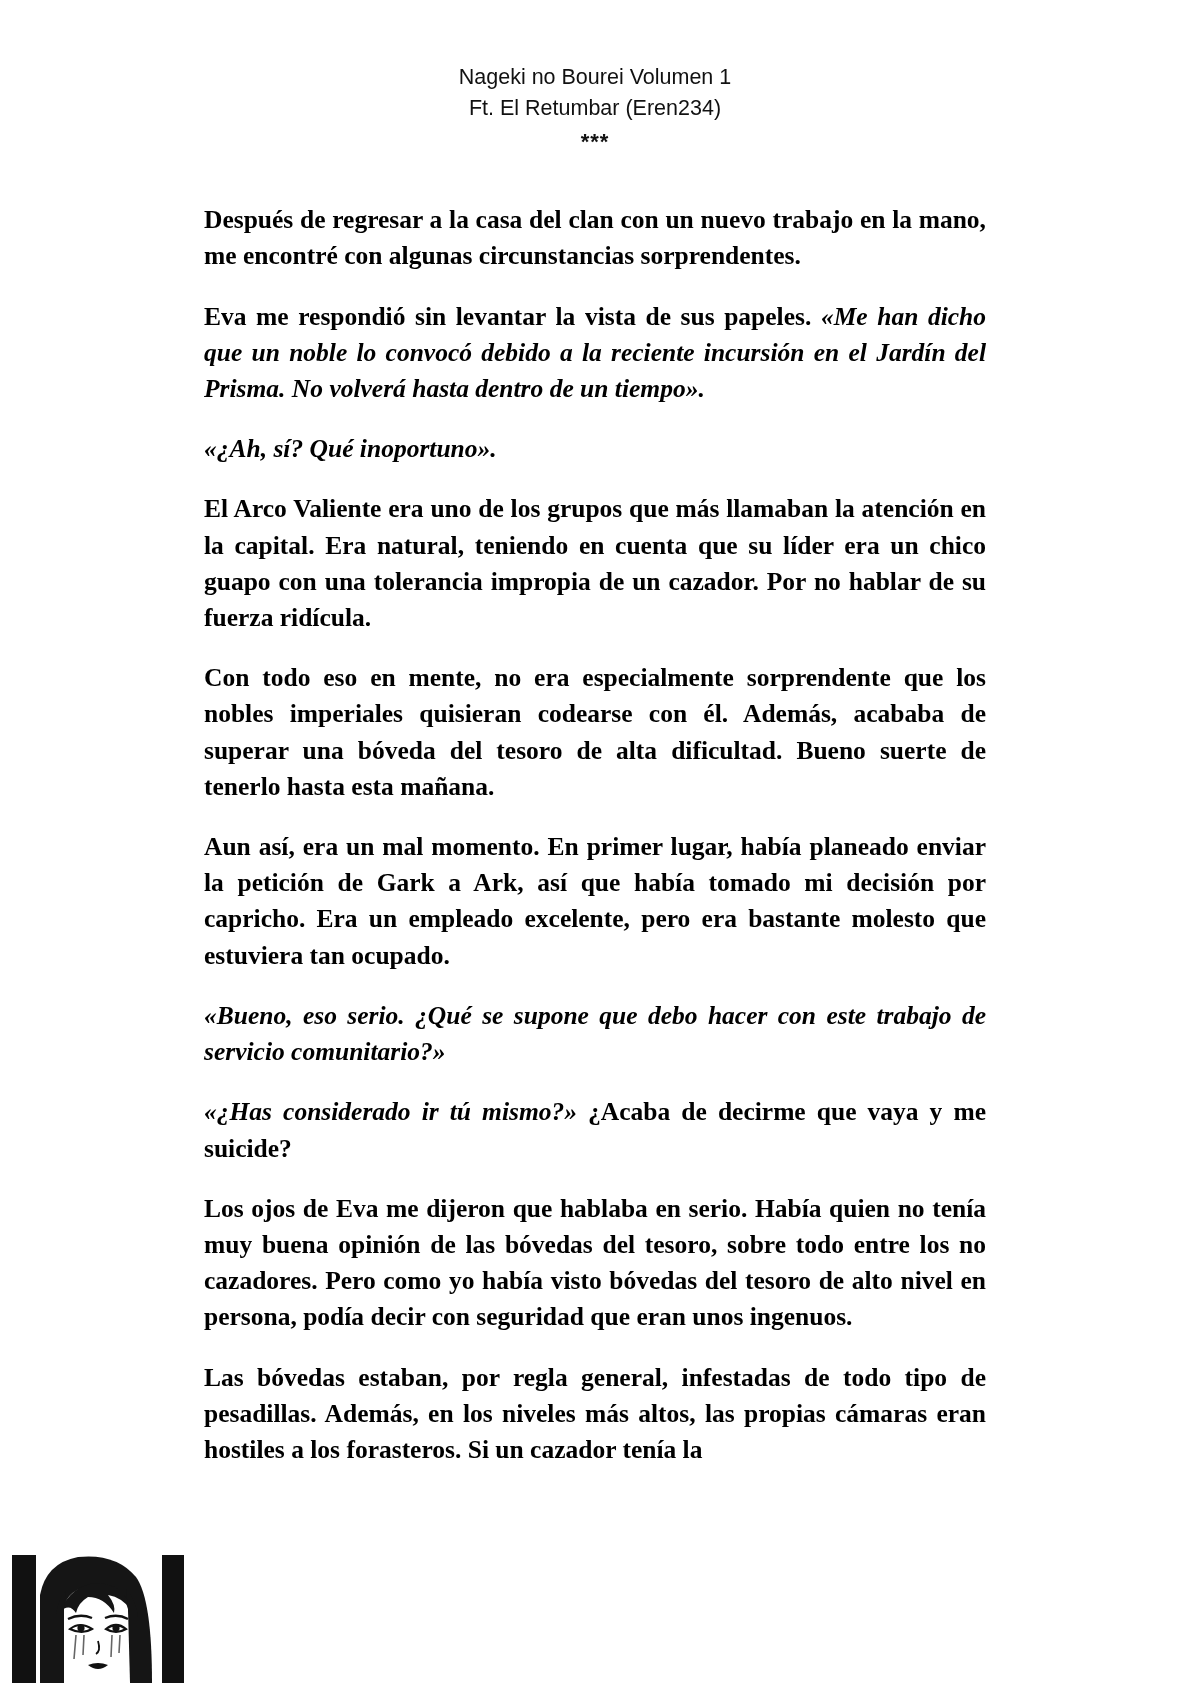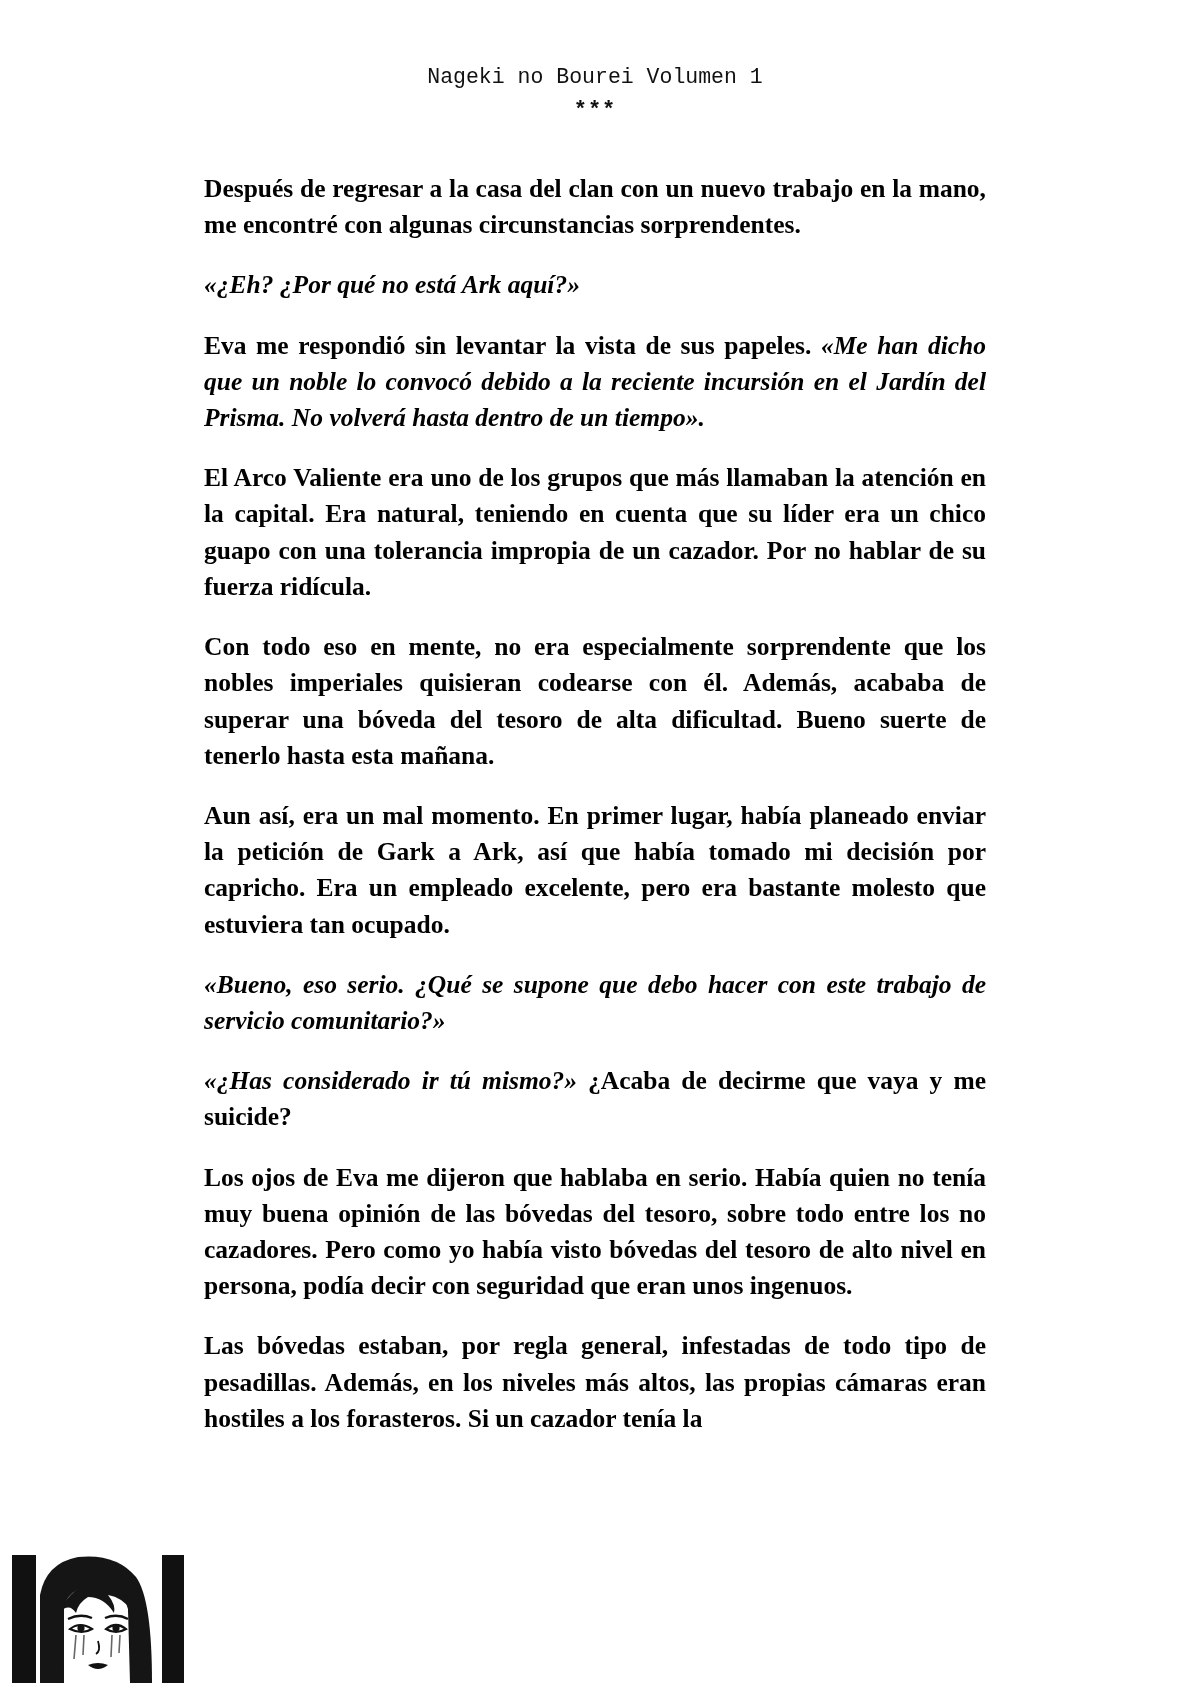--- a/index.html
+++ b/index.html
@@ -18,21 +18,21 @@
   .page {
     position: absolute;
     top: 0; left: 0;
     width: 1190px;
     height: 1683px;
     background: #ffffff;
   }
   .header {
     text-align: center;
     margin-top: 62px;
-    font-family: Liberation Mono, monospace;
+    font-family: Liberation Sans, sans-serif;
     font-size: 21.5px;
     line-height: 1.45;
     color: #111111;
   }
   .header-line {
     display: block;
   }
   .header-stars {
     display: block;
     font-weight: bold;
@@ -73,31 +73,32 @@
     display: block;
   }
 </style>
 </head>
 <body>
 
 <div class="page">
 
   <div class="header">
     <span class="header-line">Nageki no Bourei Volumen 1</span>
+    <span class="header-line">Ft. El Retumbar (Eren234)</span>
     <span class="header-stars">***</span>
   </div>
 
   <div class="content">
 
     <p class="para">Después de regresar a la casa del clan con un nuevo trabajo en la mano, me encontré con algunas circunstancias sorprendentes.</p>
 
-    <p class="para dlg">«¿Eh? ¿Por qué no está Ark aquí?»</p>
 
     <p class="para"><span>Eva me respondió sin levantar la vista de sus papeles. </span><span class="dlg">«Me han dicho que un noble lo convocó debido a la reciente incursión en el Jardín del Prisma. No volverá hasta dentro de un tiempo».</span></p>
 
+    <p class="para dlg">«¿Ah, sí? Qué inoportuno».</p>
 
     <p class="para">El Arco Valiente era uno de los grupos que más llamaban la atención en la capital. Era natural, teniendo en cuenta que su líder era un chico guapo con una tolerancia impropia de un cazador. Por no hablar de su fuerza ridícula.</p>
 
     <p class="para">Con todo eso en mente, no era especialmente sorprendente que los nobles imperiales quisieran codearse con él. Además, acababa de superar una bóveda del tesoro de alta dificultad. Bueno suerte de tenerlo hasta esta mañana.</p>
 
     <p class="para">Aun así, era un mal momento. En primer lugar, había planeado enviar la petición de Gark a Ark, así que había tomado mi decisión por capricho. Era un empleado excelente, pero era bastante molesto que estuviera tan ocupado.</p>
 
     <p class="para dlg">«Bueno, eso serio. ¿Qué se supone que debo hacer con este trabajo de servicio comunitario?»</p>
 
     <p class="para"><span class="dlg">«¿Has considerado ir tú mismo?»</span><span> ¿Acaba de decirme que vaya y me suicide?</span></p>

